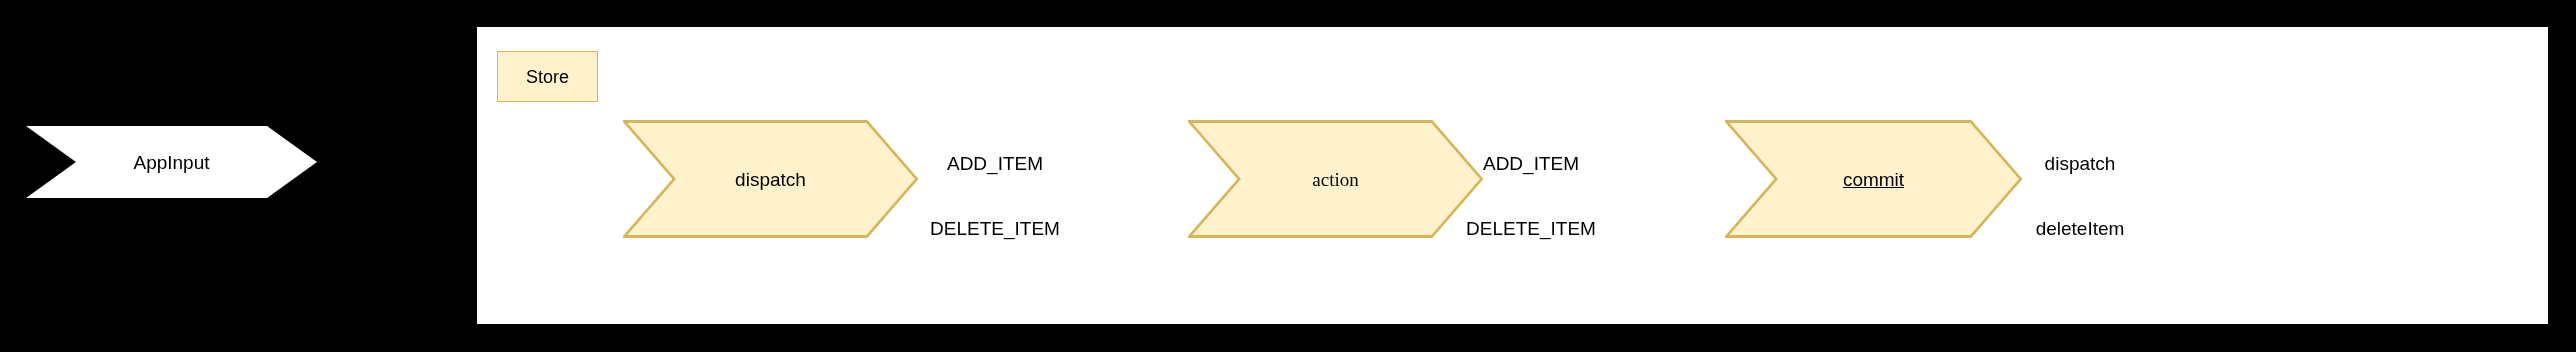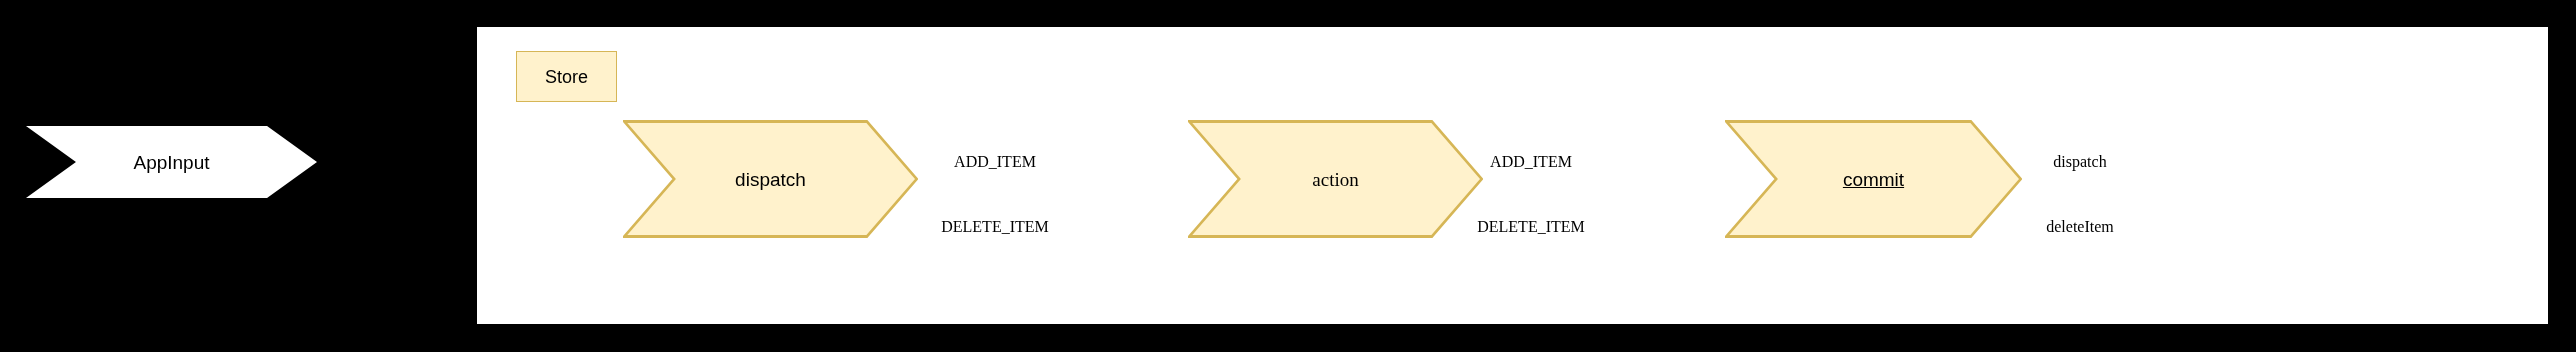--- a/index.html
+++ b/index.html
@@ -23,21 +23,21 @@
     top: 27px;
     width: 2071px;
     height: 297px;
     background: #ffffff;
     overflow: hidden;
   }
 
   
   .store-box {
     position: absolute;
-    left: 39px;           
+    left: 20px;           
     top: 24px;            
     width: 101px;
     height: 51px;
     background: #fff2cc;
     border: 1.9px solid #d6b656;
     box-sizing: border-box;
     display: flex;
     align-items: center;
     justify-content: center;
   }
@@ -79,27 +79,26 @@
     height: 72px;
   }
   .chevron.dispatch { left: 623px; width: 295px; }
   .chevron.action   { left: 1188px; width: 295px; font-family: Liberation Serif, serif; }
   .chevron.commit   { left: 1725px; width: 297px; text-decoration: underline; }
   .chevron.events   { left: 2118px; width: 297px; }
 
   
   .flow-label {
     position: absolute;
-    font-size: 16px;
+    font-size: 19px;
     color: #000000;
     line-height: 1;
     white-space: nowrap;
     text-align: center;
     transform: translateX(-50%);
-    font-family: Liberation Serif, serif;
   }
   .flow-label.row-top    { top: 127px; }
   .flow-label.row-bottom { top: 192px; }
 
   .flow-label.g1 { left: 518px;  }
   .flow-label.g2 { left: 1054px; }
   .flow-label.g3 { left: 1603px; }
 </style>
 </head>
 <body>

